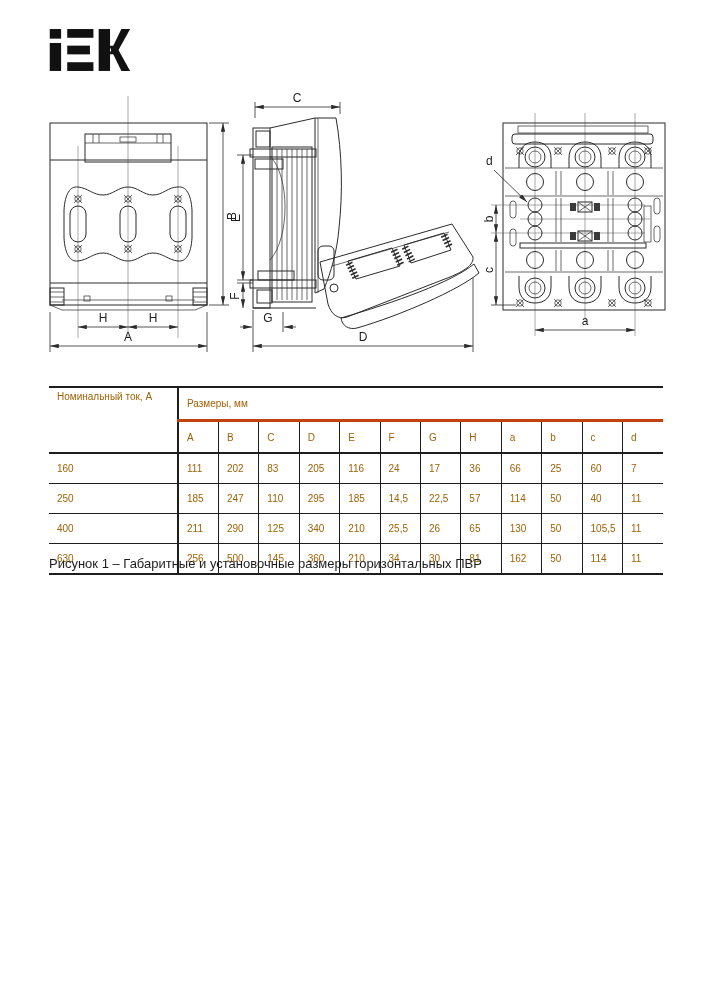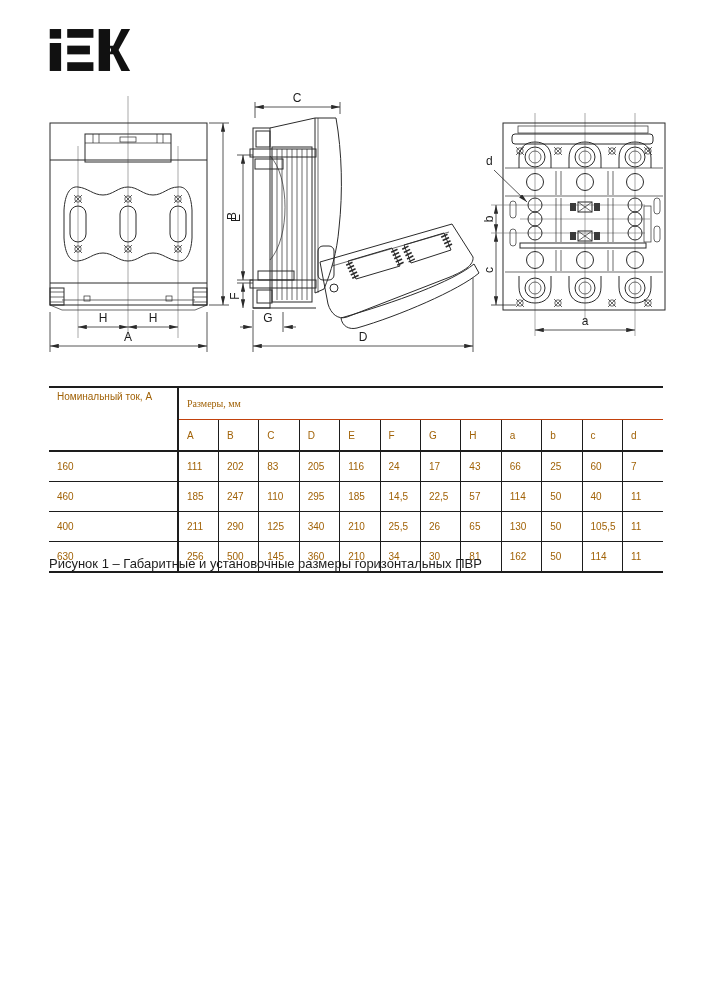--- a/index.html
+++ b/index.html
@@ -16,21 +16,21 @@
   .lbl{font:12px "Liberation Sans",sans-serif;fill:#1d1d1d;}
   .fillDark{fill:#3a3a3a;stroke:none;}
   
   .tbl-wrap{position:absolute;left:49px;top:386px;width:614px;}
   table.dims{border-collapse:collapse;table-layout:fixed;width:614px;
              font-size:10px;color:#a16207;}
   table.dims th,table.dims td{font-weight:normal;text-align:left;padding:3px 8px;
              overflow:hidden;white-space:nowrap;}
   th.current-h{border-top:2px solid #1d1d1d;border-right:2px solid #1d1d1d;
                border-bottom:2px solid #1d1d1d;vertical-align:top;padding-top:7px;}
-  th.sizes-h{border-top:2px solid #1d1d1d;border-bottom:1px solid #c2410c;height:25px;font-family:Liberation Serif, serif;}
+  th.sizes-h{border-top:2px solid #1d1d1d;border-bottom:3px solid #c2410c;height:25px;}
   tr.letters th{border-bottom:2px solid #1d1d1d;border-right:1px solid #1d1d1d;height:24px;}
   tr.letters th:last-child{border-right:none;}
   tr.data td{border-bottom:1px solid #1d1d1d;border-right:1px solid #1d1d1d;height:23px;}
   tr.data td:last-child{border-right:none;}
   tr.data td.current-c{border-right:2px solid #1d1d1d;margin-left:30px;}
   tr.data.last td{border-bottom:2px solid #1d1d1d;}
   .caption{position:absolute;left:49px;top:556px;font-size:13px;color:#1d1d1d;}
 </style>
 </head>
 <body>
@@ -282,28 +282,28 @@
       <tbody>
         <tr class="data">
           <td class="current-c">160</td>
           <td>111</td>
           <td>202</td>
           <td>83</td>
           <td>205</td>
           <td>116</td>
           <td>24</td>
           <td>17</td>
-          <td>43</td>
+          <td>36</td>
           <td>66</td>
           <td>25</td>
           <td>60</td>
           <td>7</td>
         </tr>
         <tr class="data">
-          <td class="current-c">460</td>
+          <td class="current-c">250</td>
           <td>185</td>
           <td>247</td>
           <td>110</td>
           <td>295</td>
           <td>185</td>
           <td>14,5</td>
           <td>22,5</td>
           <td>57</td>
           <td>114</td>
           <td>50</td>

